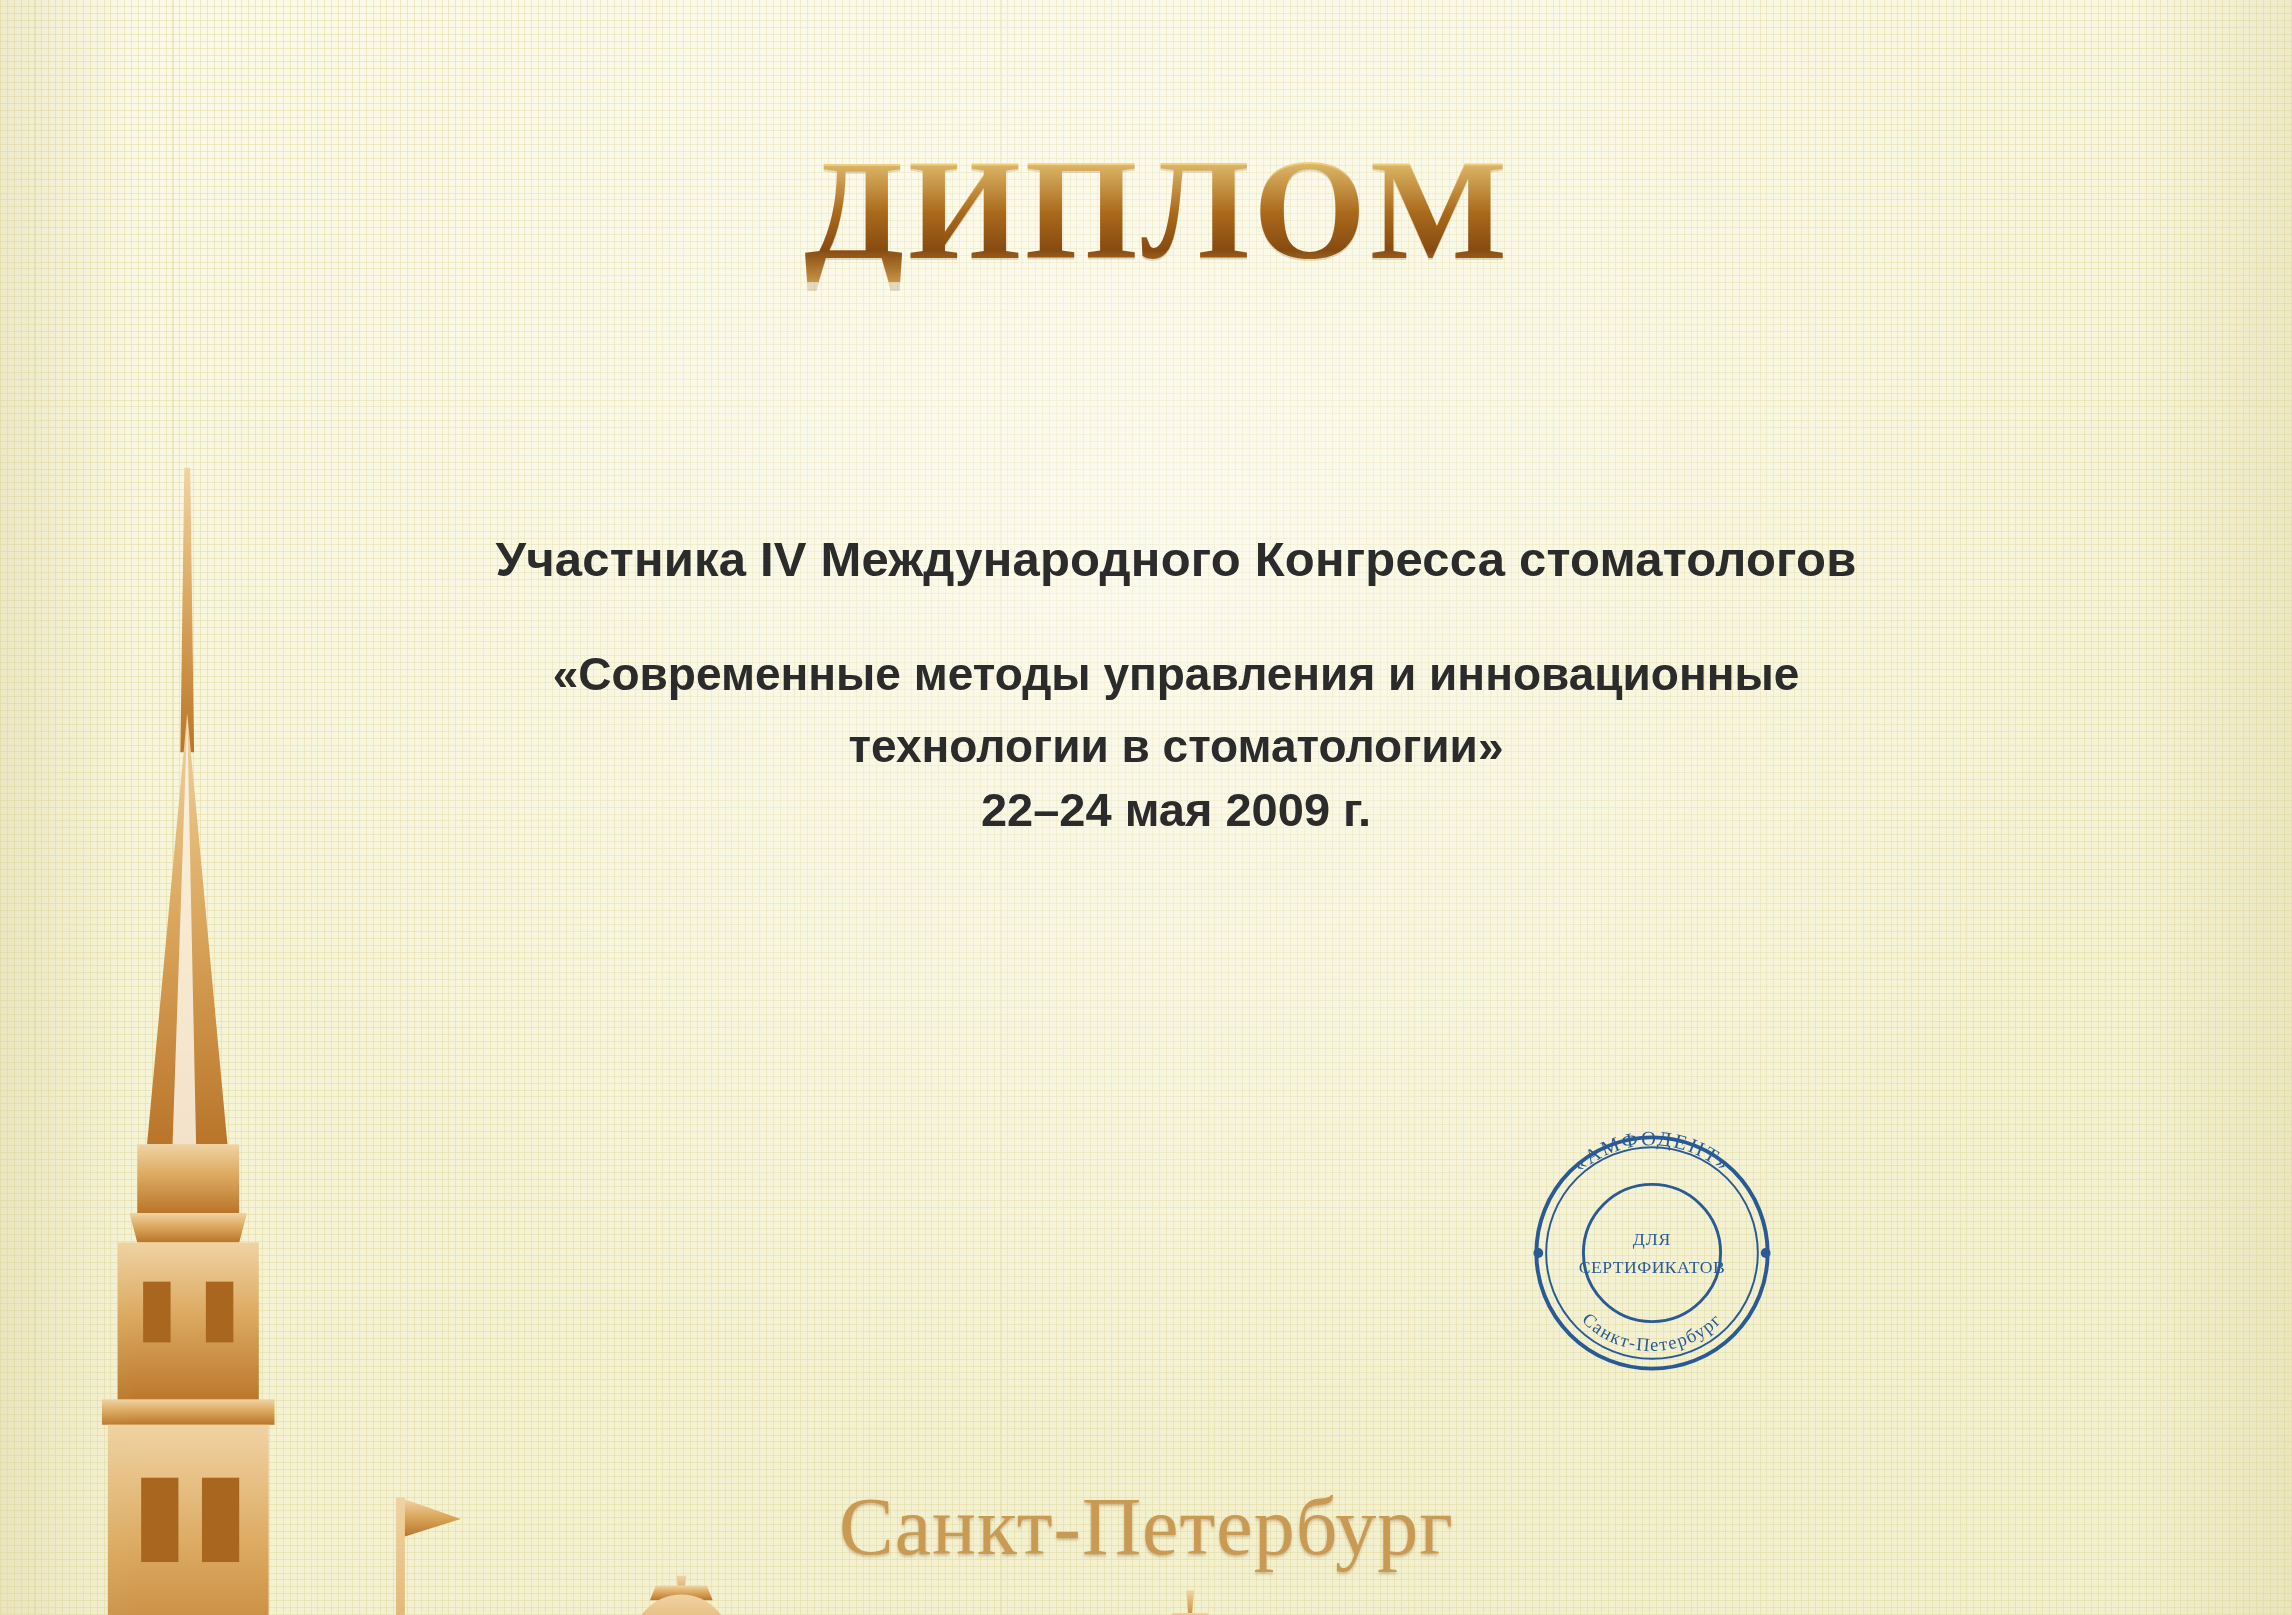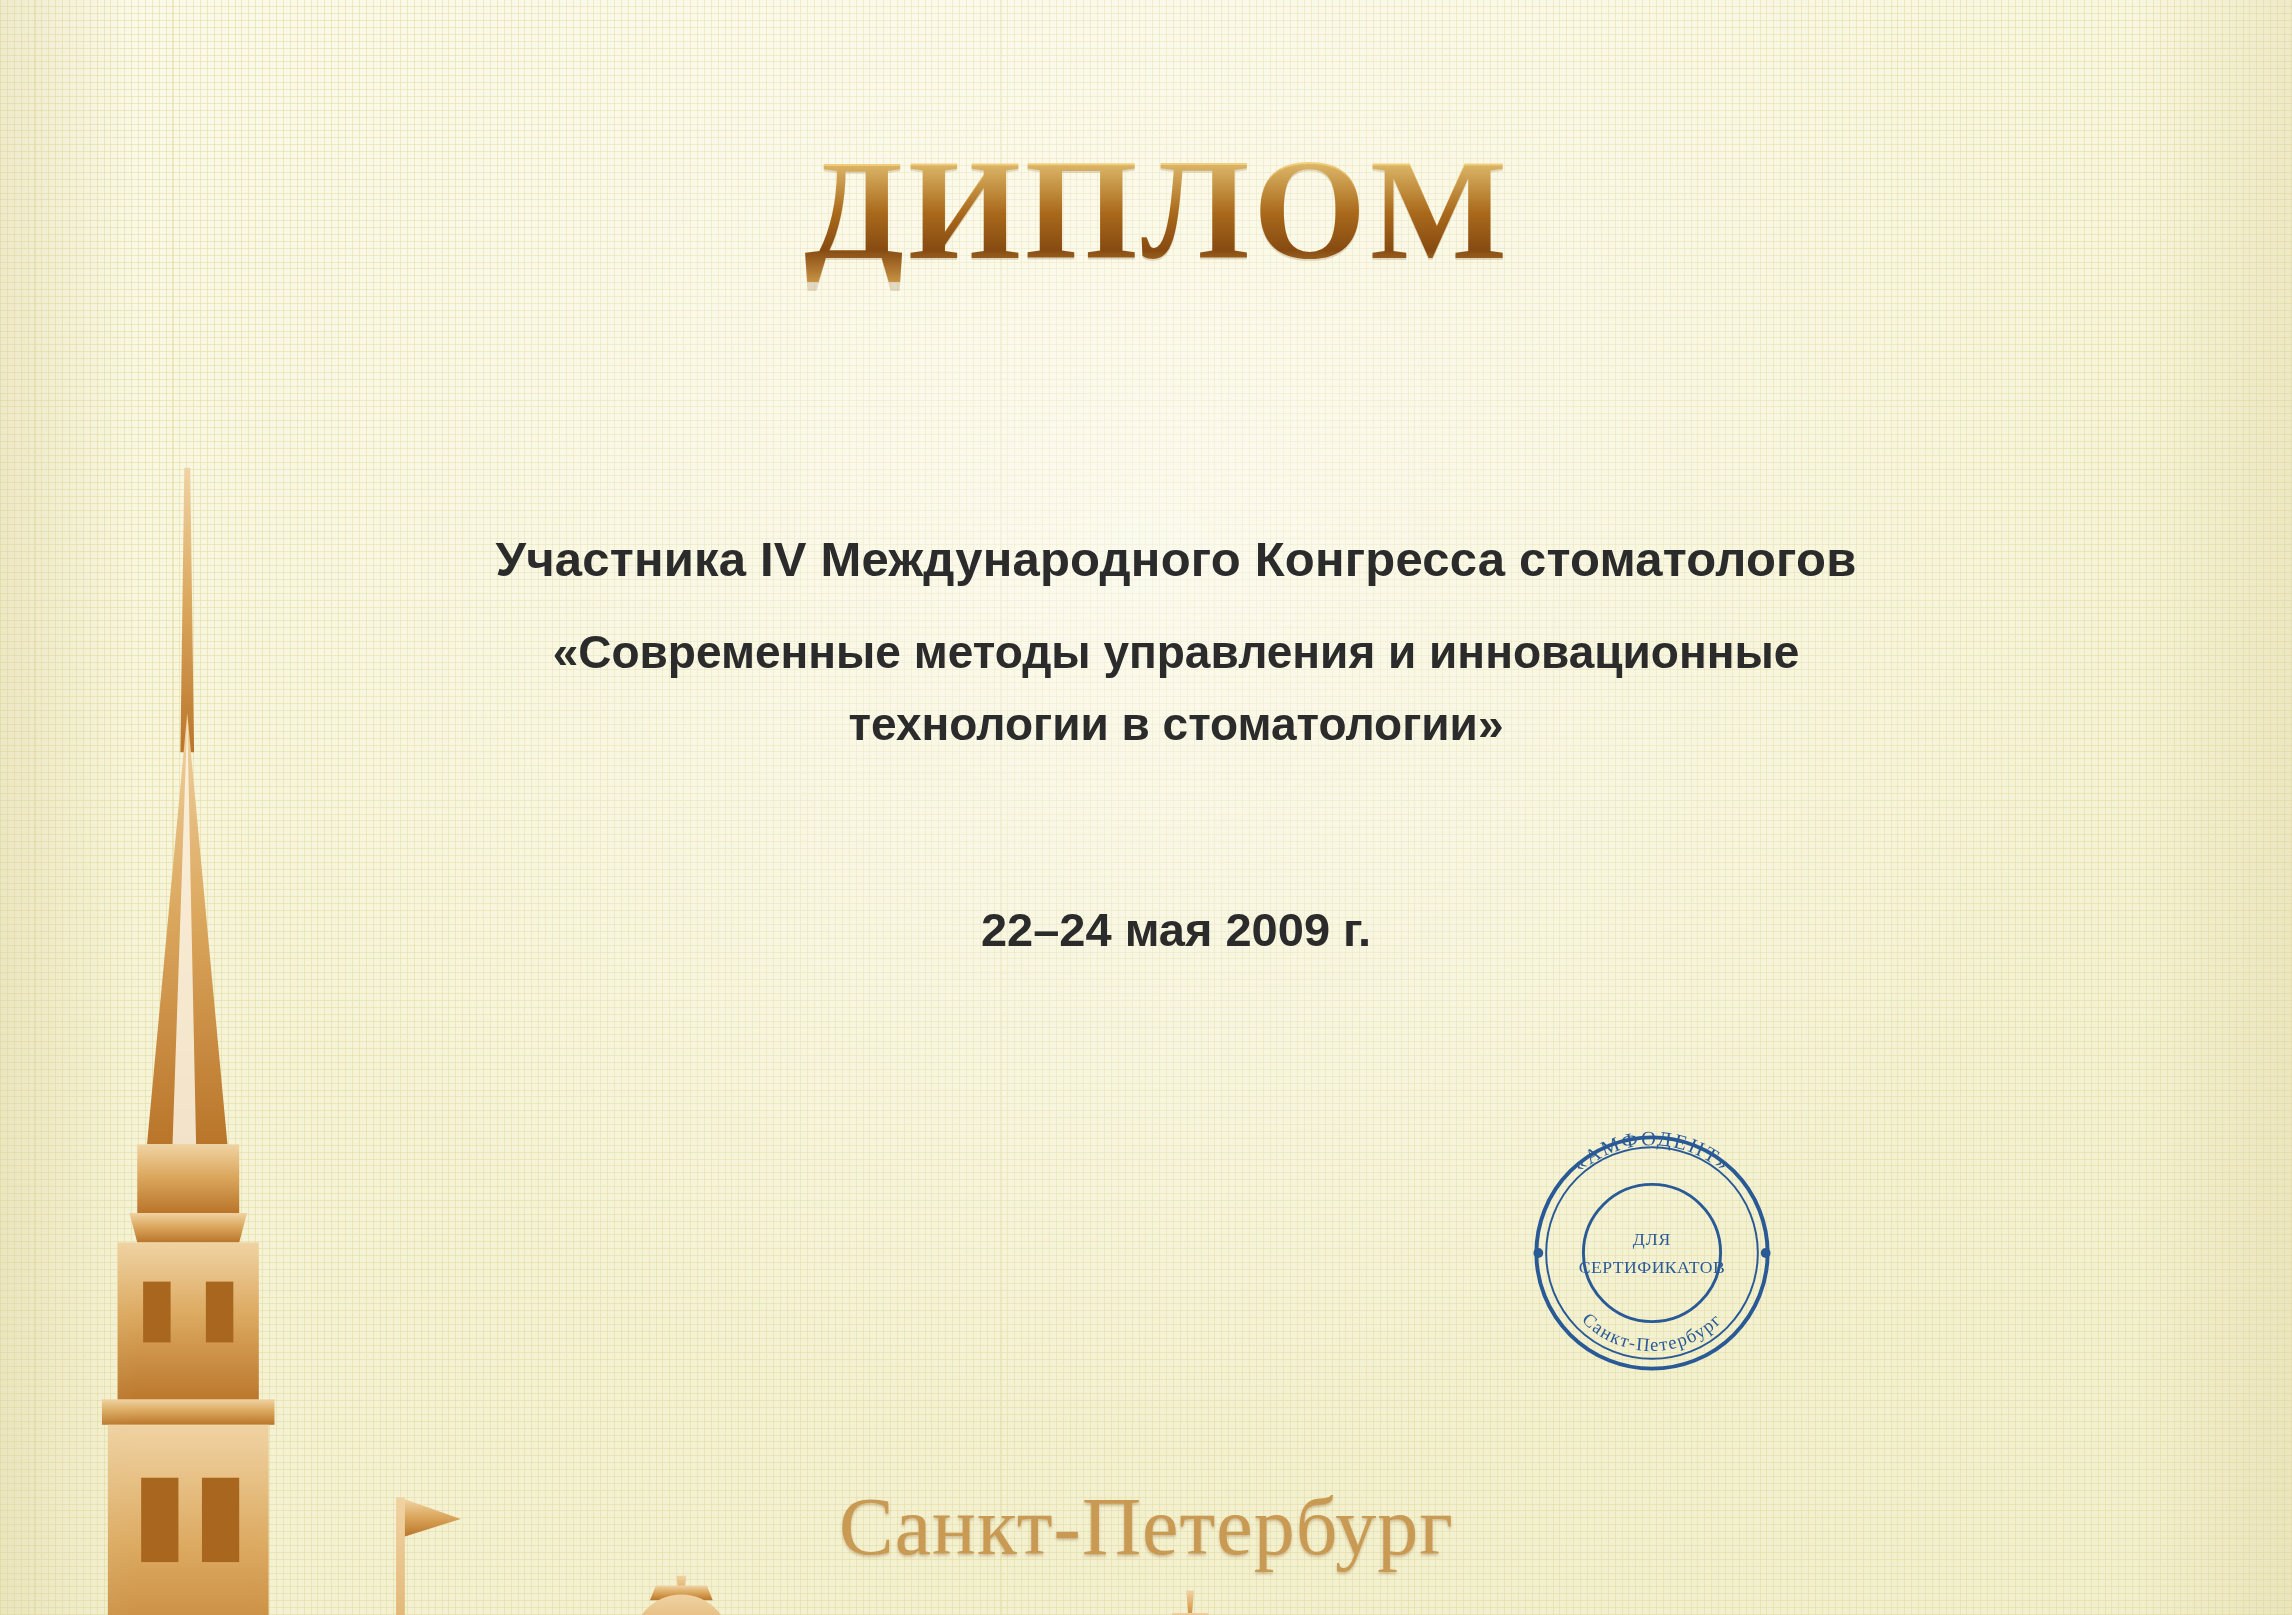--- a/index.html
+++ b/index.html
@@ -74,31 +74,30 @@
     left: 294px;
     width: 1764px;
     text-align: center;
     color: #2b2b2b;
   }
   .line-participant {
     font-size: 49px;
     font-weight: 700;
     line-height: 1.25;
     letter-spacing: 0.2px;
-    margin-bottom: 27px;
+    margin-bottom: 49px;
   }
   .line-theme {
     font-size: 46px;
     font-weight: 700;
     line-height: 1.55;
     margin: 0 auto;
     max-width: 1617px;
   }
   .line-dates {
-    margin-top: 142px;
     font-size: 47px;
     font-weight: 700;
   }
 
   
   .city {
     position: absolute;
     bottom: 41px;
     left: 0;
     width: 100%;

